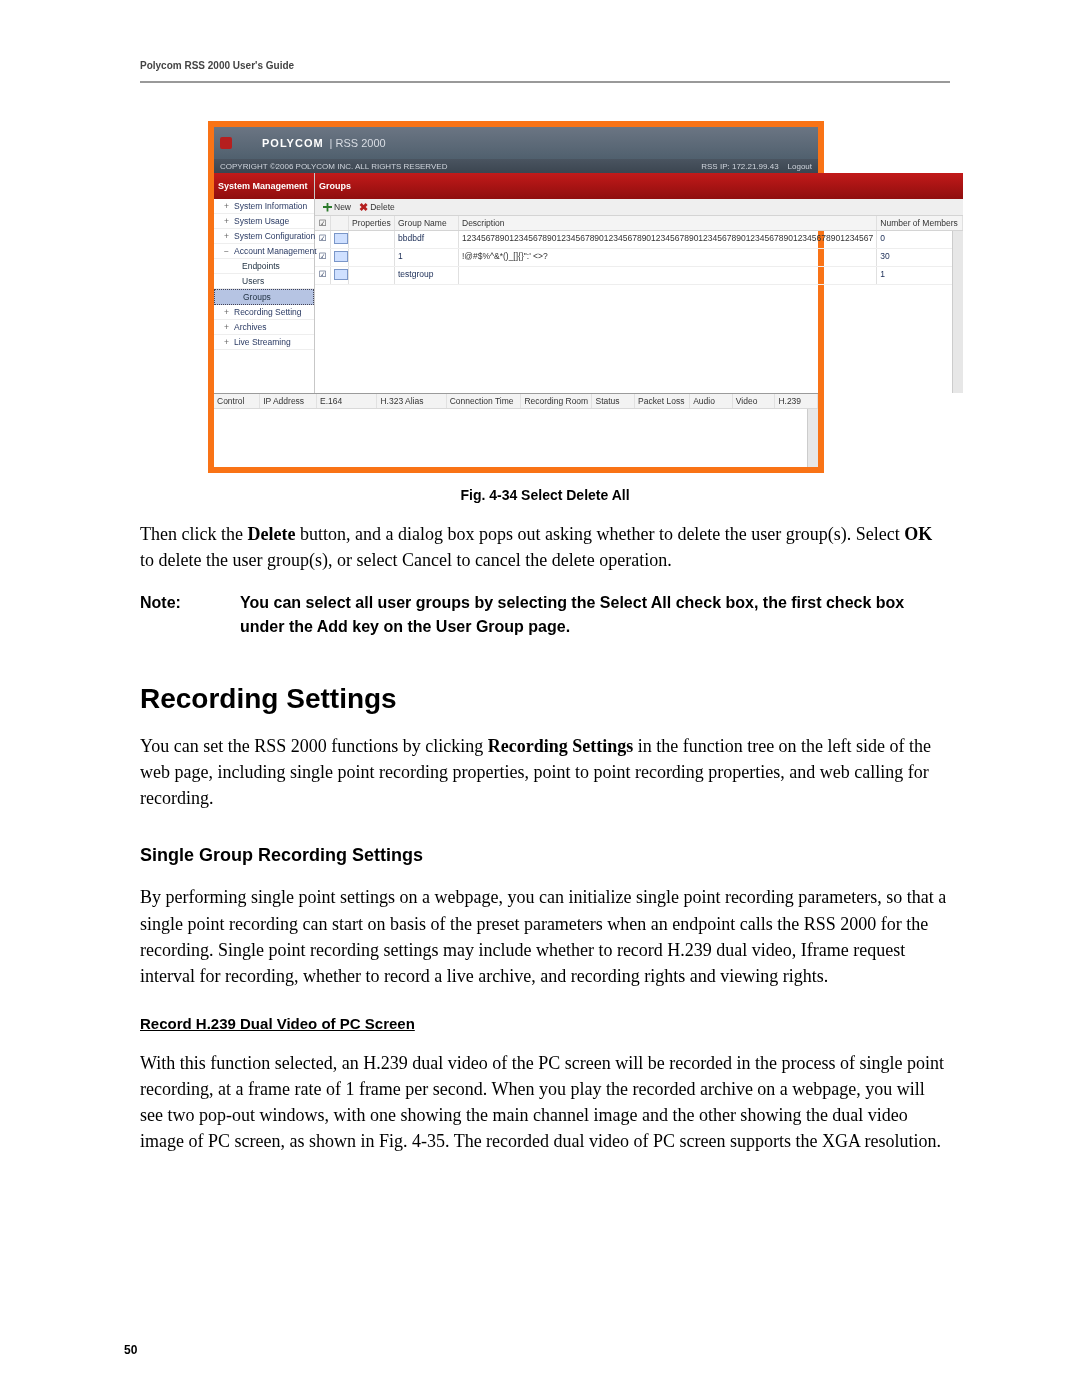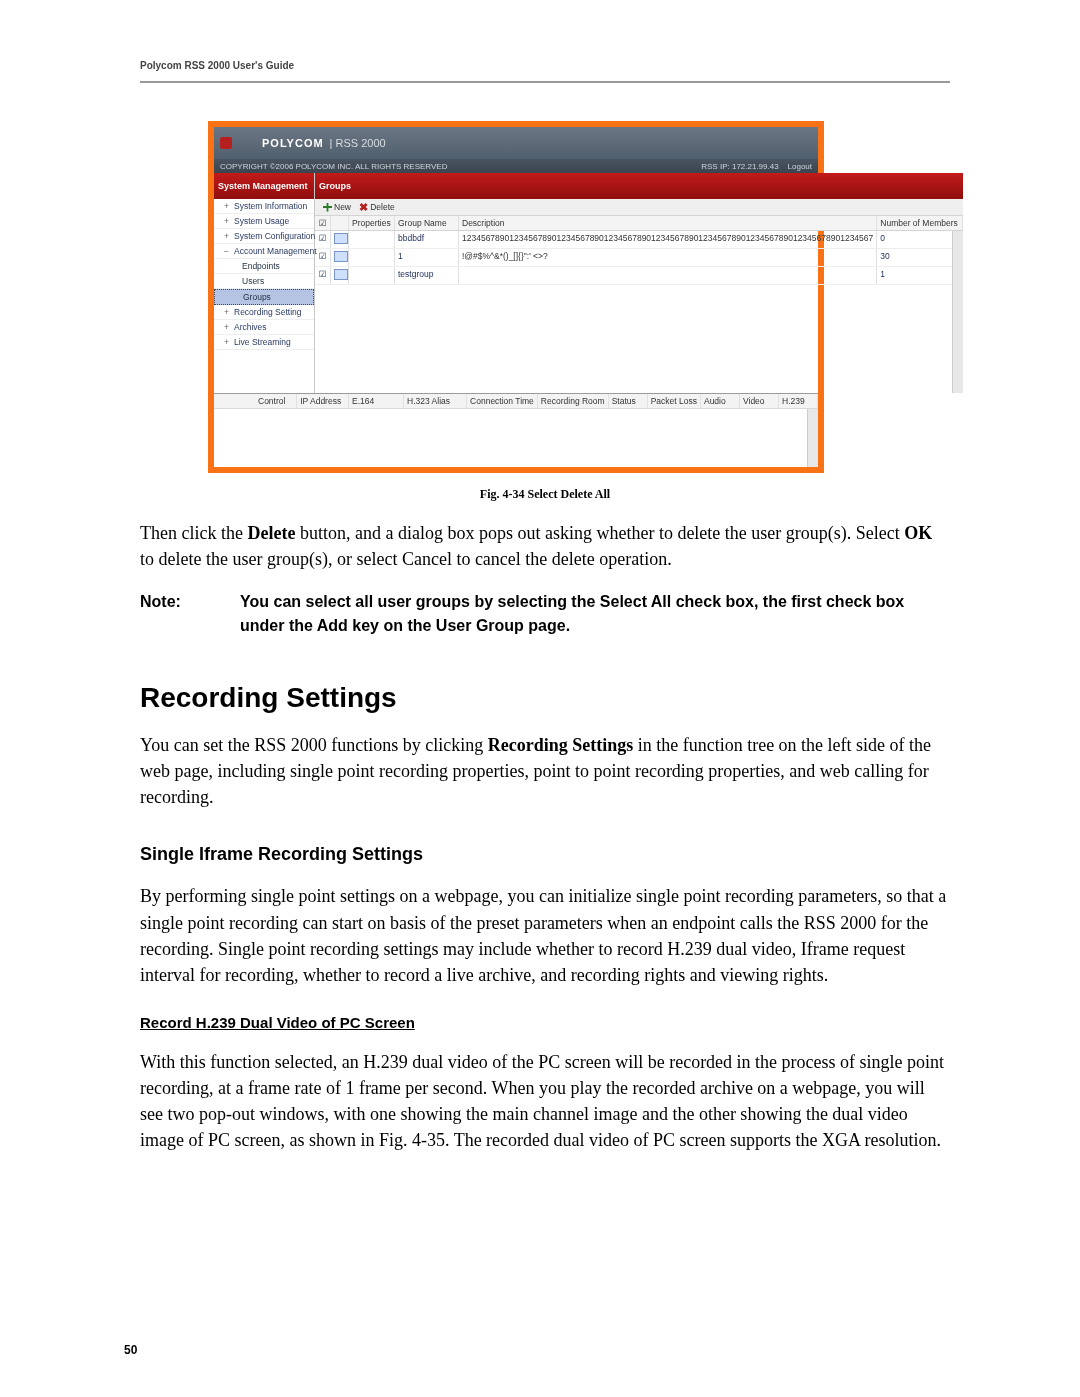--- a/index.html
+++ b/index.html
@@ -40,21 +40,21 @@
   .grid-row .c-ds{color:#333;}
   .ed-ico{width:12px;height:9px;background:#cfe0ff;border:1px solid #7a96c8;display:inline-block;}
   .ss-grid-body{flex:1;position:relative;overflow:hidden;}
   .ss-main .vscroll{position:absolute;right:0;top:0;bottom:0;width:10px;background:#e7e7e7;border-left:1px solid #ccc;}
   
   .link-panel{border-top:1px solid #9b9b9b;}
   .link-cols{display:flex;background:#f3f3f3;font-size:8.5px;color:#333;border-bottom:1px solid #d9d9d9;}
   .lc{padding:2px 3px;border-right:1px solid #e1e1e1;white-space:nowrap;}
   .link-body{height:58px;position:relative;background:#fff;}
   
-  .fig-caption{text-align:center;font-family:Liberation Serif, serif;font-weight:700;font-size:12px;margin-top:14px;}
+  .fig-caption{text-align:center;font-family:Liberation Sans, sans-serif;font-weight:700;font-size:14px;margin-top:14px;}
   
   .body-text{font-size:18px;line-height:1.45;margin-top:18px;}
   .body-text p{margin:0 0 10px 0;}
   .note-row{display:flex;margin-top:18px;font-family:Arial,Helvetica,sans-serif;font-weight:700;font-size:16px;line-height:1.5;}
   .note-row .nlabel{width:100px;flex-shrink:0;}
   .h1{font-family:Arial,Helvetica,sans-serif;font-weight:700;font-size:28px;margin-top:44px;}
   .h2{font-family:Arial,Helvetica,sans-serif;font-weight:700;font-size:18px;margin-top:34px;}
   .h3{font-family:Arial,Helvetica,sans-serif;font-weight:700;font-size:15px;margin-top:26px;text-decoration:underline;}
   .pagefoot{position:absolute;left:124px;bottom:40px;font-family:Arial,Helvetica,sans-serif;font-weight:700;font-size:12px;}
 </style>
@@ -145,21 +145,21 @@
                 <div class="cell c-nm">1</div>
               </div>
             </div>
           <div class="vscroll"></div>
         </div>
       </div>
     </div>
 
     <div class="link-panel">
       <div class="link-cols" id="link-cols">
-          <div class="lc" style="width: 44px; margin-left: 41px;">Control</div>
+          <div class="lc" style="width: 44px;">Control</div>
           <div class="lc" style="width: 56px;">IP Address</div>
           <div class="lc" style="width: 60px;">E.164</div>
           <div class="lc" style="width: 70px;">H.323 Alias</div>
           <div class="lc" style="width: 76px;">Connection Time</div>
           <div class="lc" style="width: 72px;">Recording Room</div>
           <div class="lc" style="width: 40px;">Status</div>
           <div class="lc" style="width: 54px;">Packet Loss</div>
           <div class="lc" style="width: 40px;">Audio</div>
           <div class="lc" style="width: 40px;">Video</div>
           <div class="lc" style="width: 40px;">H.239</div>
@@ -184,21 +184,21 @@
   </div>
 
   <div class="h1">Recording Settings</div>
 
   <div class="body-text">
     <p>
       <span>You can set the RSS 2000 functions by clicking </span><b>Recording Settings</b><span> in the function tree on the left side of the web page, including single point recording properties, point to point recording properties, and web calling for recording.</span>
     </p>
   </div>
 
-  <div class="h2">Single Iframe Recording Settings</div>
+  <div class="h2">Single Group Recording Settings</div>
 
   <div class="body-text">
     <p>By performing single point settings on a webpage, you can initialize single point recording parameters, so that a single point recording can start on basis of the preset parameters when an endpoint calls the RSS 2000 for the recording. Single point recording settings may include whether to record H.239 dual video, Iframe request interval for recording, whether to record a live archive, and recording rights and viewing rights.</p>
   </div>
 
   <div class="h3">Record H.239 Dual Video of PC Screen</div>
 
   <div class="body-text">
     <p>With this function selected, an H.239 dual video of the PC screen will be recorded in the process of single point recording, at a frame rate of 1 frame per second. When you play the recorded archive on a webpage, you will see two pop-out windows, with one showing the main channel image and the other showing the dual video image of PC screen, as shown in Fig. 4-35. The recorded dual video of PC screen supports the XGA resolution.</p>
   </div>

